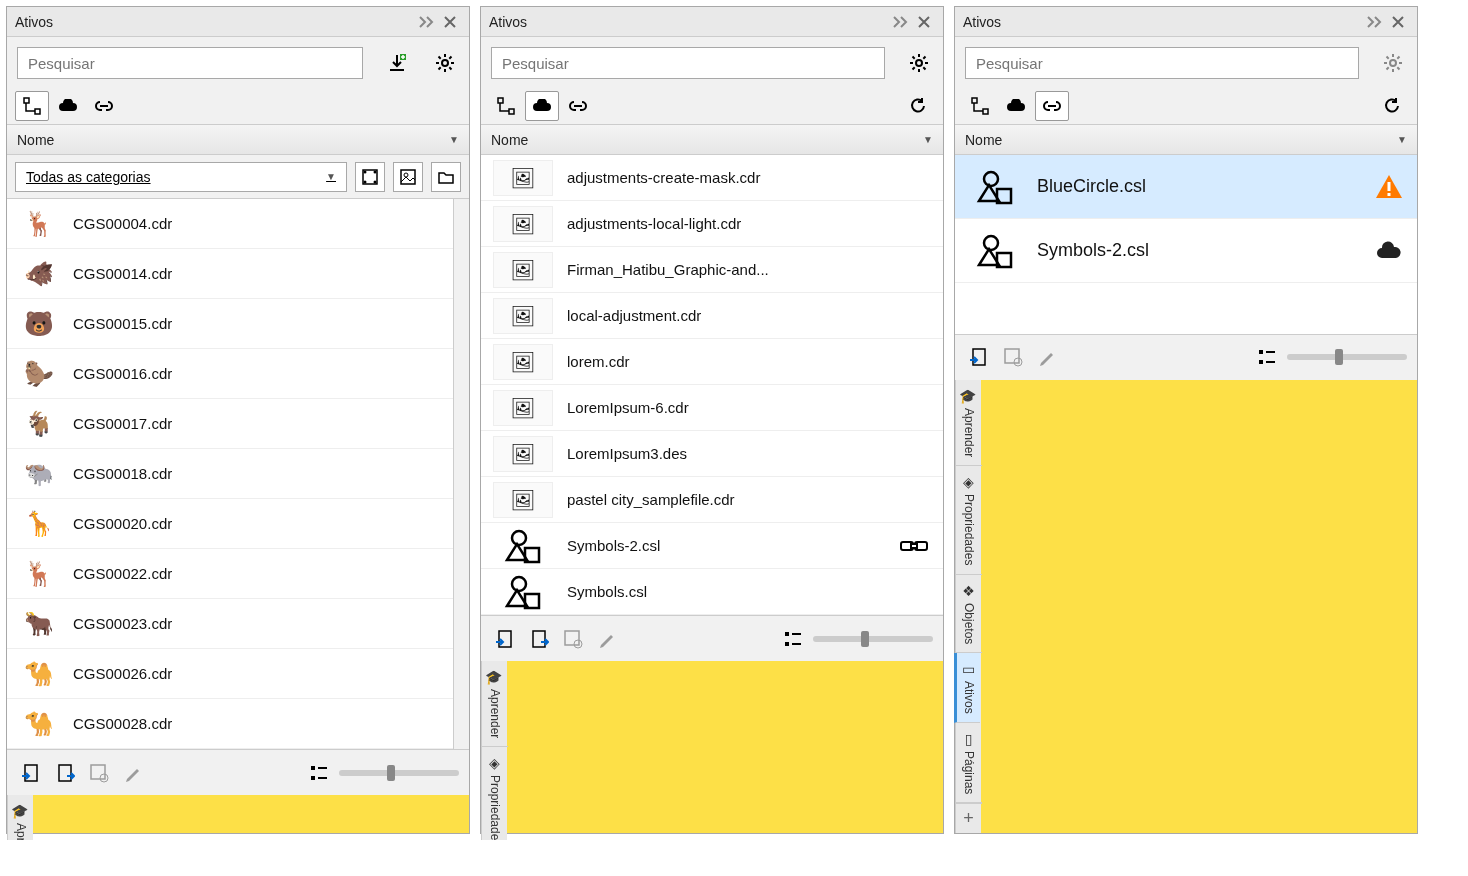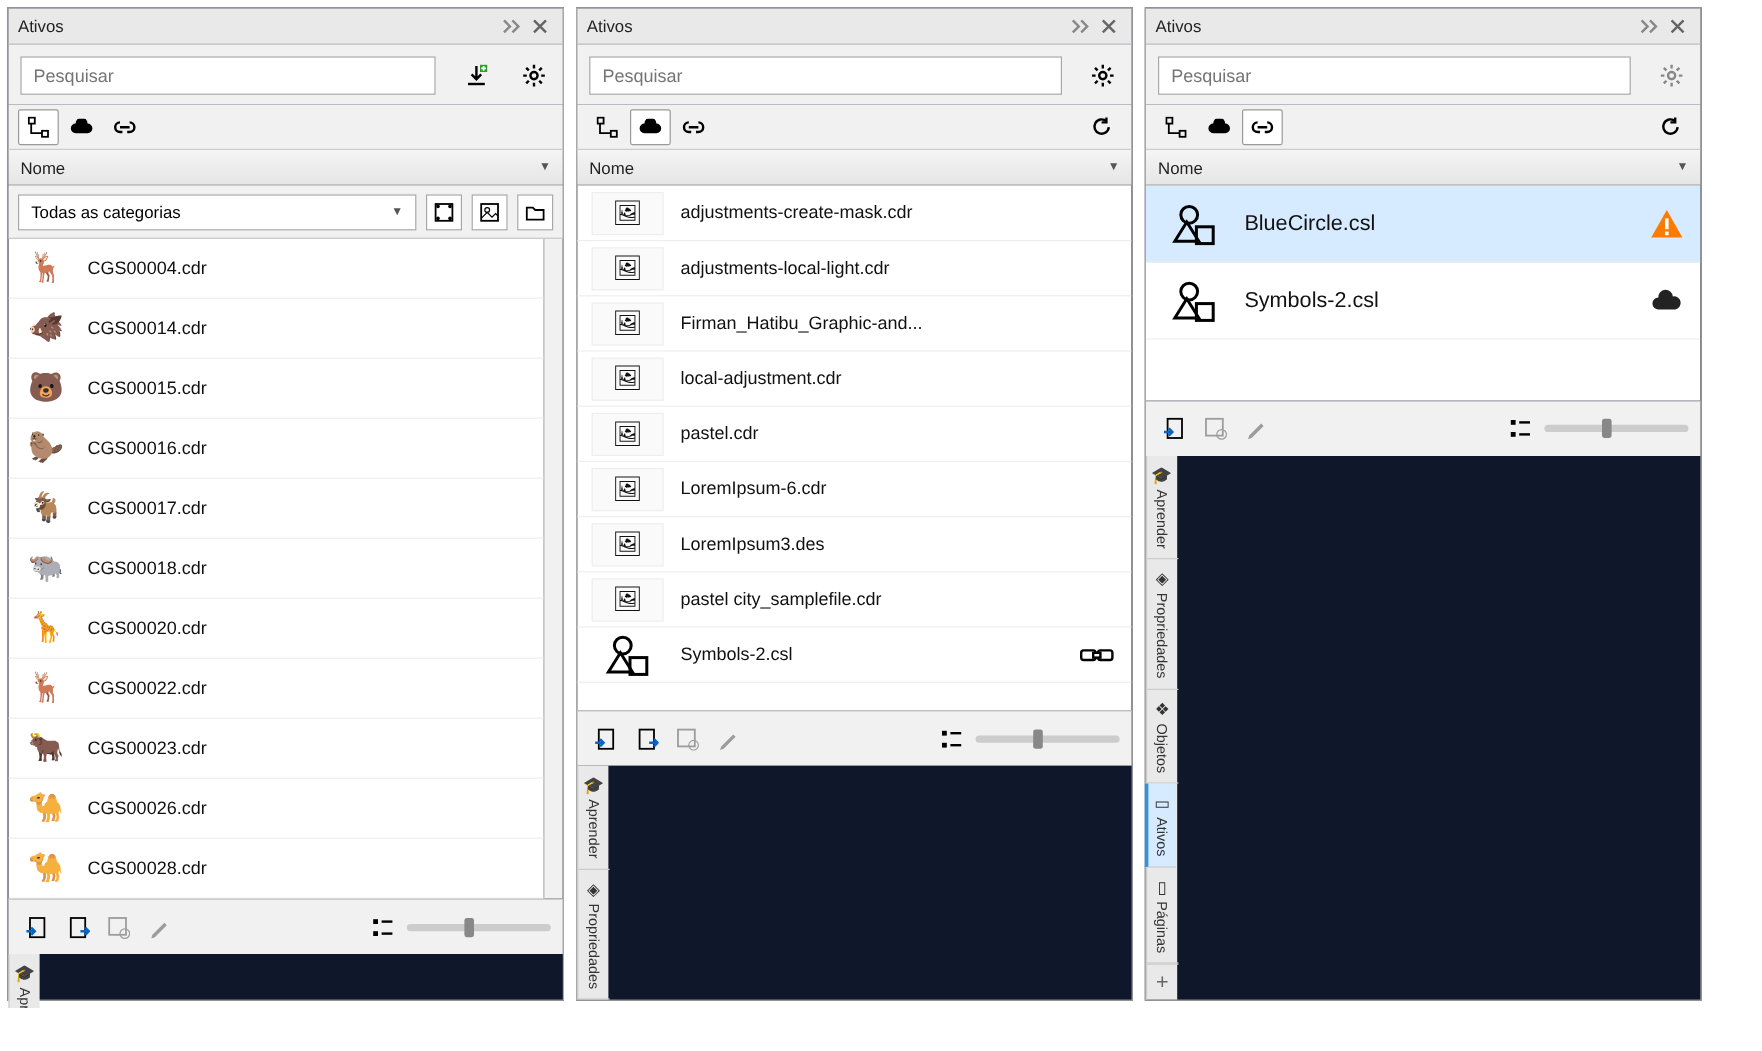--- a/index.html
+++ b/index.html
@@ -1,19 +1,19 @@
 <!DOCTYPE html>
 <html><head>
 <meta charset="utf-8">
 <style>
   * { box-sizing: border-box; font-family: "Segoe UI", Tahoma, sans-serif; }
   body { margin: 0; padding: 6px; background: #fff; display: flex; gap: 10px; }
   .panel {
     width: 464px; height: 828px; border: 1px solid #a8a8a8;
-    display: flex; flex-direction: column; background: #0f172a;
+    display: flex; flex-direction: column; background: #fde047;
     position: relative;
   }
   .panel-body { flex: 1; display: flex; flex-direction: column; min-width: 0; }
   .titlebar {
     height: 30px; background: #e9e9e9; border-bottom: 1px solid #ccc;
     display: flex; align-items: center; padding: 0 8px;
     font-size: 14px; color: #222;
   }
   .titlebar .title { flex: 1; }
   .titlebar .icon-btn { width: 22px; height: 22px; display:flex; align-items:center; justify-content:center; cursor:pointer; color:#555; }
@@ -39,21 +39,21 @@
   }
   .tb-btn.active { background:#fff; border-color:#999; }
   .tb-btn.right { margin-left:auto; }
   .header-cell {
     height: 30px; background: linear-gradient(#f4f4f4,#e6e6e6);
     border-bottom:1px solid #ccc; display:flex; align-items:center;
     padding: 0 10px; font-size:14px; color:#222; justify-content:space-between;gap:24px;
   }
   .cat-row {
     height: 44px; background:#f1f1f1; border-bottom:1px solid #ccc;
-    display:flex; align-items:center; gap:8px; padding:0 8px;
+    display:flex; align-items:center; gap:8px; padding:0 8px;text-decoration:underline;
   }
   .cat-select {
     flex:1; height:30px; border:1px solid #a8a8a8; background:#fff;
     display:flex; align-items:center; justify-content:space-between;
     padding:0 10px; font-size:14px; cursor:pointer;
   }
   .sq-btn {
     width:30px; height:30px; border:1px solid #a8a8a8; background:#fff;
     display:flex; align-items:center; justify-content:center; cursor:pointer;
   }
@@ -358,21 +358,21 @@
           <div class="list-item">
             <span class="thumb">🖼</span>
             <span class="name">Firman_Hatibu_Graphic-and...</span>
           </div>
           <div class="list-item">
             <span class="thumb">🖼</span>
             <span class="name">local-adjustment.cdr</span>
           </div>
           <div class="list-item">
             <span class="thumb">🖼</span>
-            <span class="name">pastel.cdr</span>
+            <span class="name">lorem.cdr</span>
           </div>
           <div class="list-item">
             <span class="thumb">🖼</span>
             <span class="name">LoremIpsum-6.cdr</span>
           </div>
           <div class="list-item">
             <span class="thumb">🖼</span>
             <span class="name">LoremIpsum3.des</span>
           </div>
           <div class="list-item">
@@ -388,20 +388,30 @@
               </svg>
             </span>
             <span class="name">Symbols-2.csl</span>
             <span class="status-icon">
               <svg width="30" height="16" viewBox="0 0 30 16">
                 <rect x="2" y="4" width="12" height="8" rx="2" fill="none" stroke="#000" stroke-width="2"></rect>
                 <rect x="16" y="4" width="12" height="8" rx="2" fill="none" stroke="#000" stroke-width="2"></rect>
                 <rect x="12" y="6" width="6" height="4" fill="#fff" stroke="#000" stroke-width="2"></rect>
               </svg>
             </span>
+          </div>
+          <div class="list-item">
+            <span class="thumb csl">
+              <svg width="40" height="36" viewBox="0 0 40 36">
+                <circle cx="16" cy="10" r="7" fill="none" stroke="#000" stroke-width="2.5"></circle>
+                <path d="M4 32 L14 16 L24 32 Z" fill="none" stroke="#000" stroke-width="2.5"></path>
+                <rect x="22" y="20" width="14" height="14" fill="none" stroke="#000" stroke-width="2.5"></rect>
+              </svg>
+            </span>
+            <span class="name">Symbols.csl</span>
           </div>
         </div>
     </div>
     <div class="footer">
       <div class="icon-sq">
           <svg width="20" height="20" viewBox="0 0 20 20">
             <rect x="4" y="2" width="12" height="16" fill="none" stroke="#000" stroke-width="1.5"></rect>
             <path d="M1 13 H8 M5 10 L8 13 L5 16" stroke="#06c" stroke-width="2" fill="none"></path>
           </svg>
         </div>

